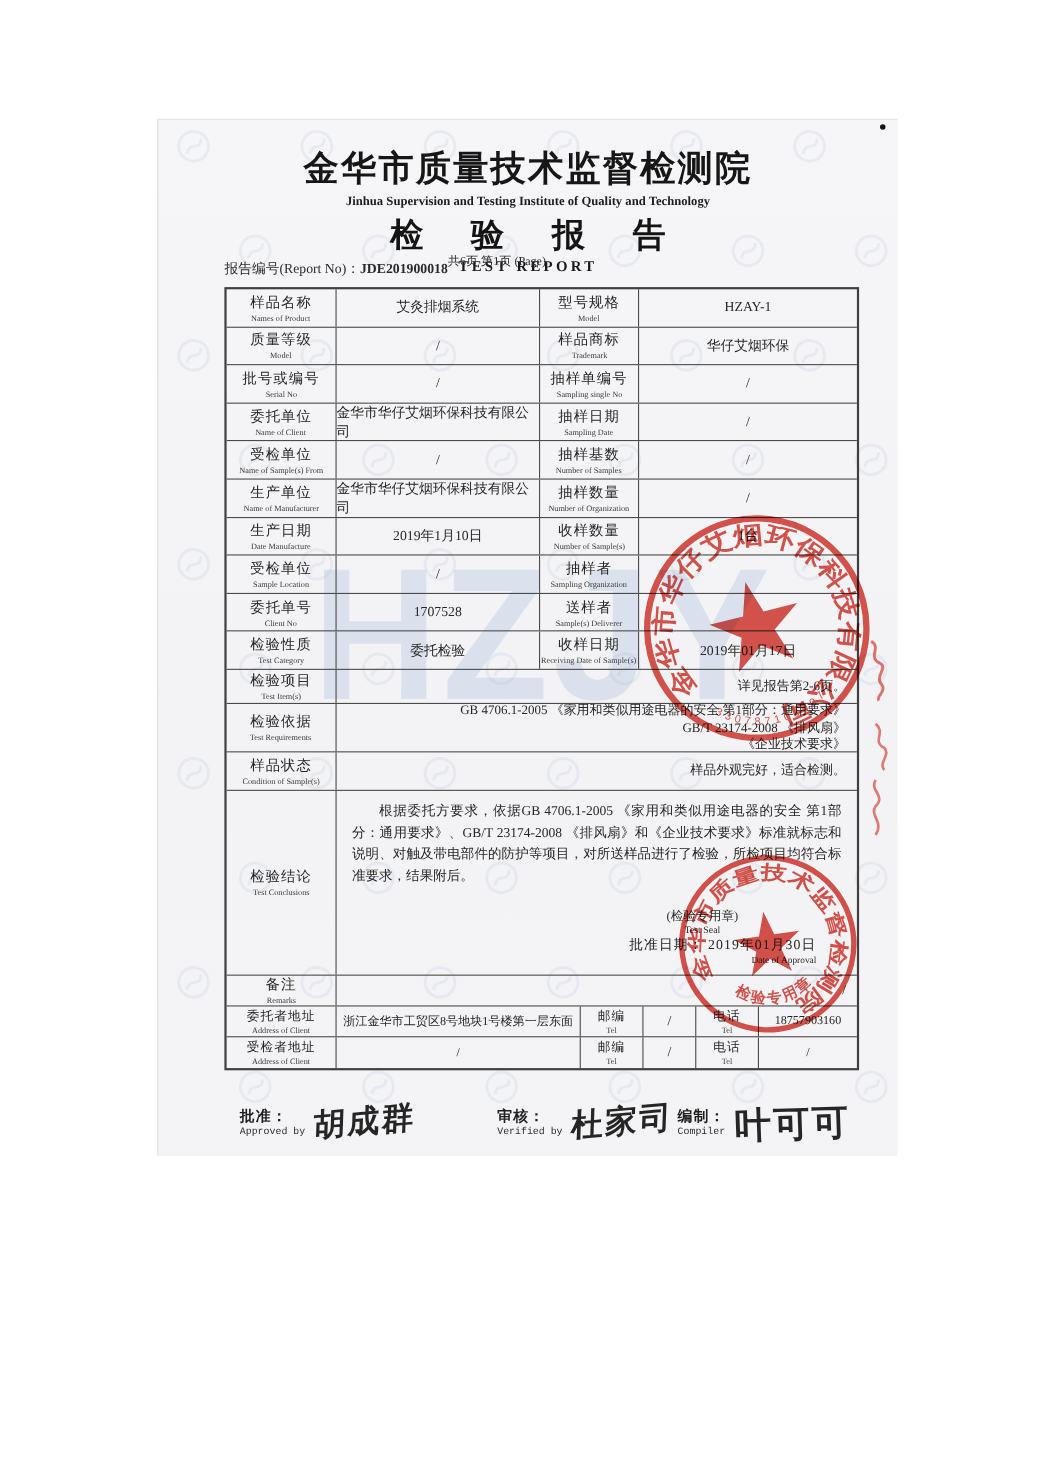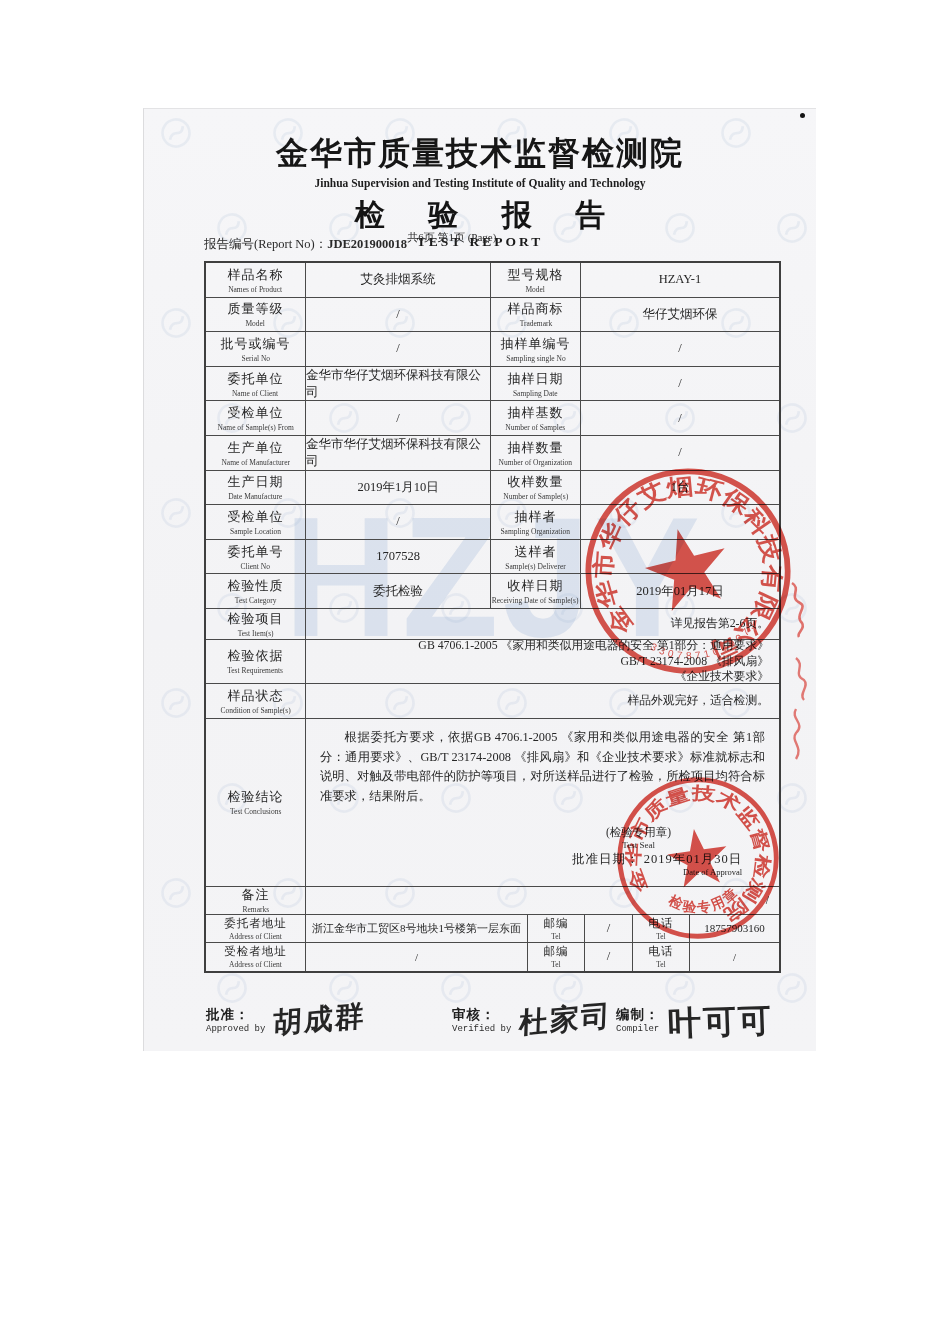--- a/index.html
+++ b/index.html
@@ -529,21 +529,21 @@
         <div class="cell lab">
             <span class="cn" style="font-size:11.5px">电话</span>
             <span class="en">Tel</span>
           </div>
         <div class="cell val" style="font-size:11px">
             <span>/</span>
           </div>
       </div>
     </div>
 
-    <div class="sig" style="left:62px">
+    <div class="sig" style="left:74px">
       <div class="lbl">
         <div class="cn">批准：</div>
         <div class="en">Approved by</div>
       </div>
       <div class="sig-name">胡成群</div>
     </div>
     <div class="sig" style="left:308px">
       <div class="lbl">
         <div class="cn">审核：</div>
         <div class="en">Verified by</div>

